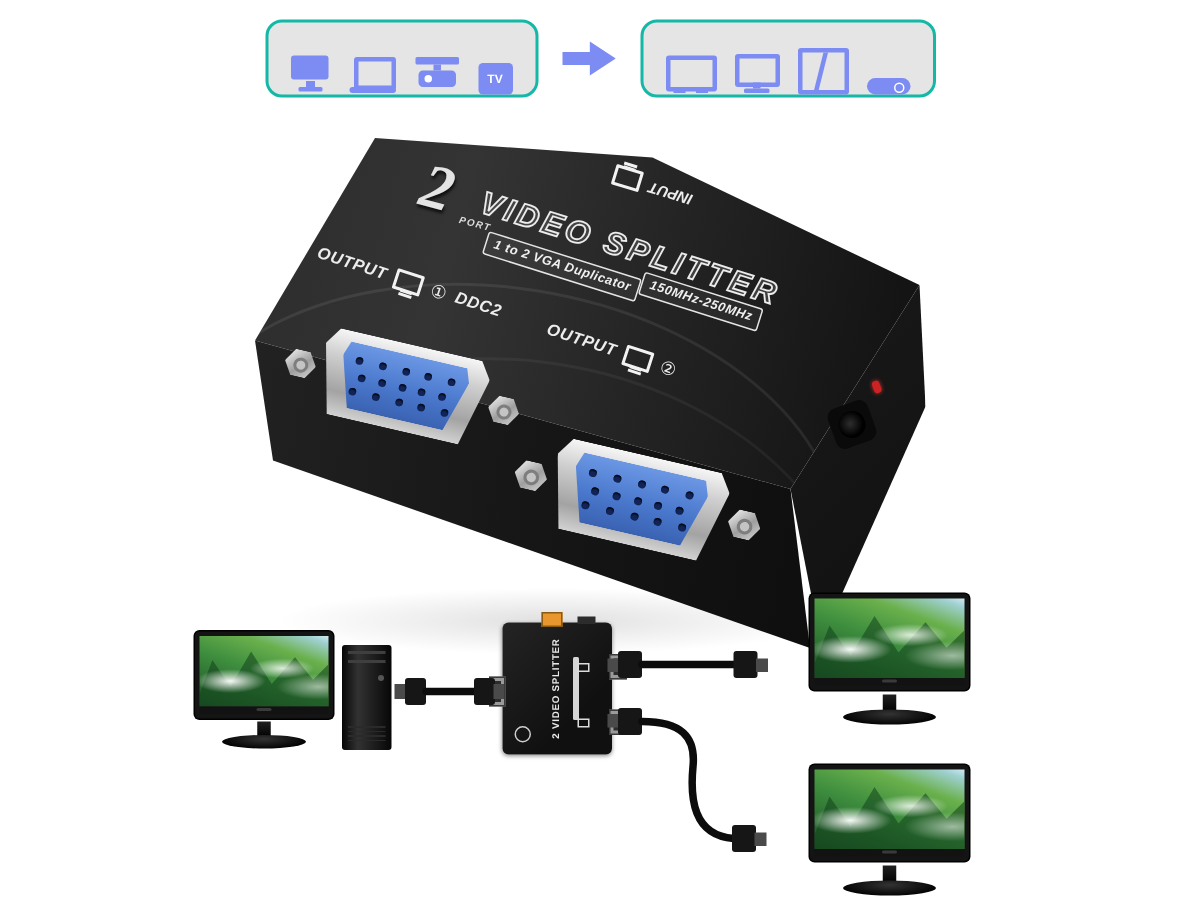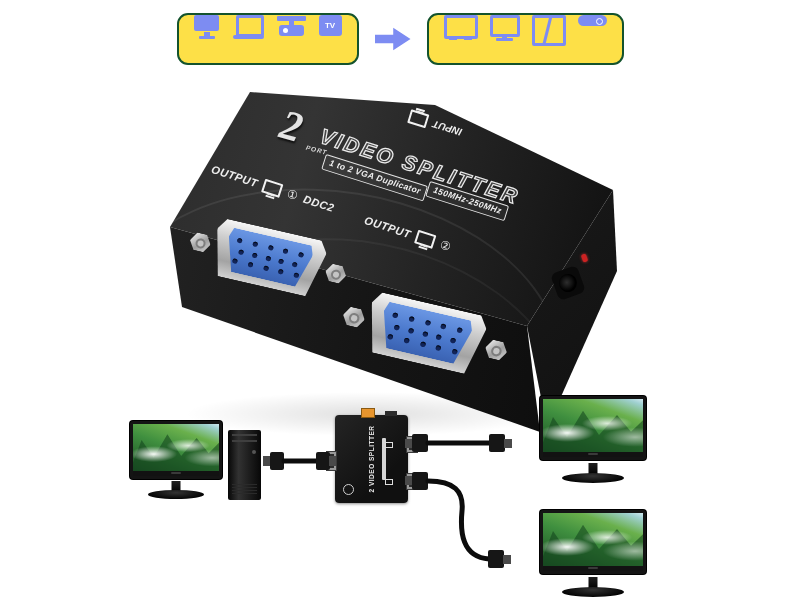--- a/index.html
+++ b/index.html
@@ -2,22 +2,22 @@
 <html><head>
 <meta charset="utf-8">
 <style>
   html,body{margin:0;padding:0;background:#fff;}
   #stage{position:relative;width:800px;height:600px;background:#fff;overflow:hidden;
          font-family:"Liberation Sans",sans-serif;}
 
   
   .compat-bar{position:absolute;left:0;top:13px;width:800px;display:flex;
               justify-content:center;align-items:center;gap:16px;}
-  .icon-box{display:flex;align-items:flex-start;gap:12px;border:2px solid #14532d;
-            border-radius:11px;padding:0 15px;height:48px;background:#fde047;}
+  .icon-box{display:flex;align-items:flex-end;gap:12px;border:2px solid #14b8a6;
+            border-radius:11px;padding:0 15px;height:48px;background:#e5e5e5;}
   .ic{position:relative;display:inline-block;}
   
   .ic-monitor-fill{width:27px;height:26px;}
   .ic-monitor-fill .scr{position:absolute;left:0;top:0;width:25px;height:16px;background:#7d8cf2;border-radius:2px;}
   .ic-monitor-fill .nk{position:absolute;left:10px;top:17px;width:6px;height:4px;background:#7d8cf2;}
   .ic-monitor-fill .bs{position:absolute;left:5px;top:21px;width:16px;height:3px;background:#7d8cf2;border-radius:1px;}
   
   .ic-laptop{width:32px;height:25px;}
   .ic-laptop .scr{position:absolute;left:3px;top:0;width:22px;height:16px;border:3px solid #7d8cf2;border-radius:2px;}
   .ic-laptop .bs{position:absolute;left:0;top:20px;width:31px;height:4px;background:#7d8cf2;border-radius:2px;}

